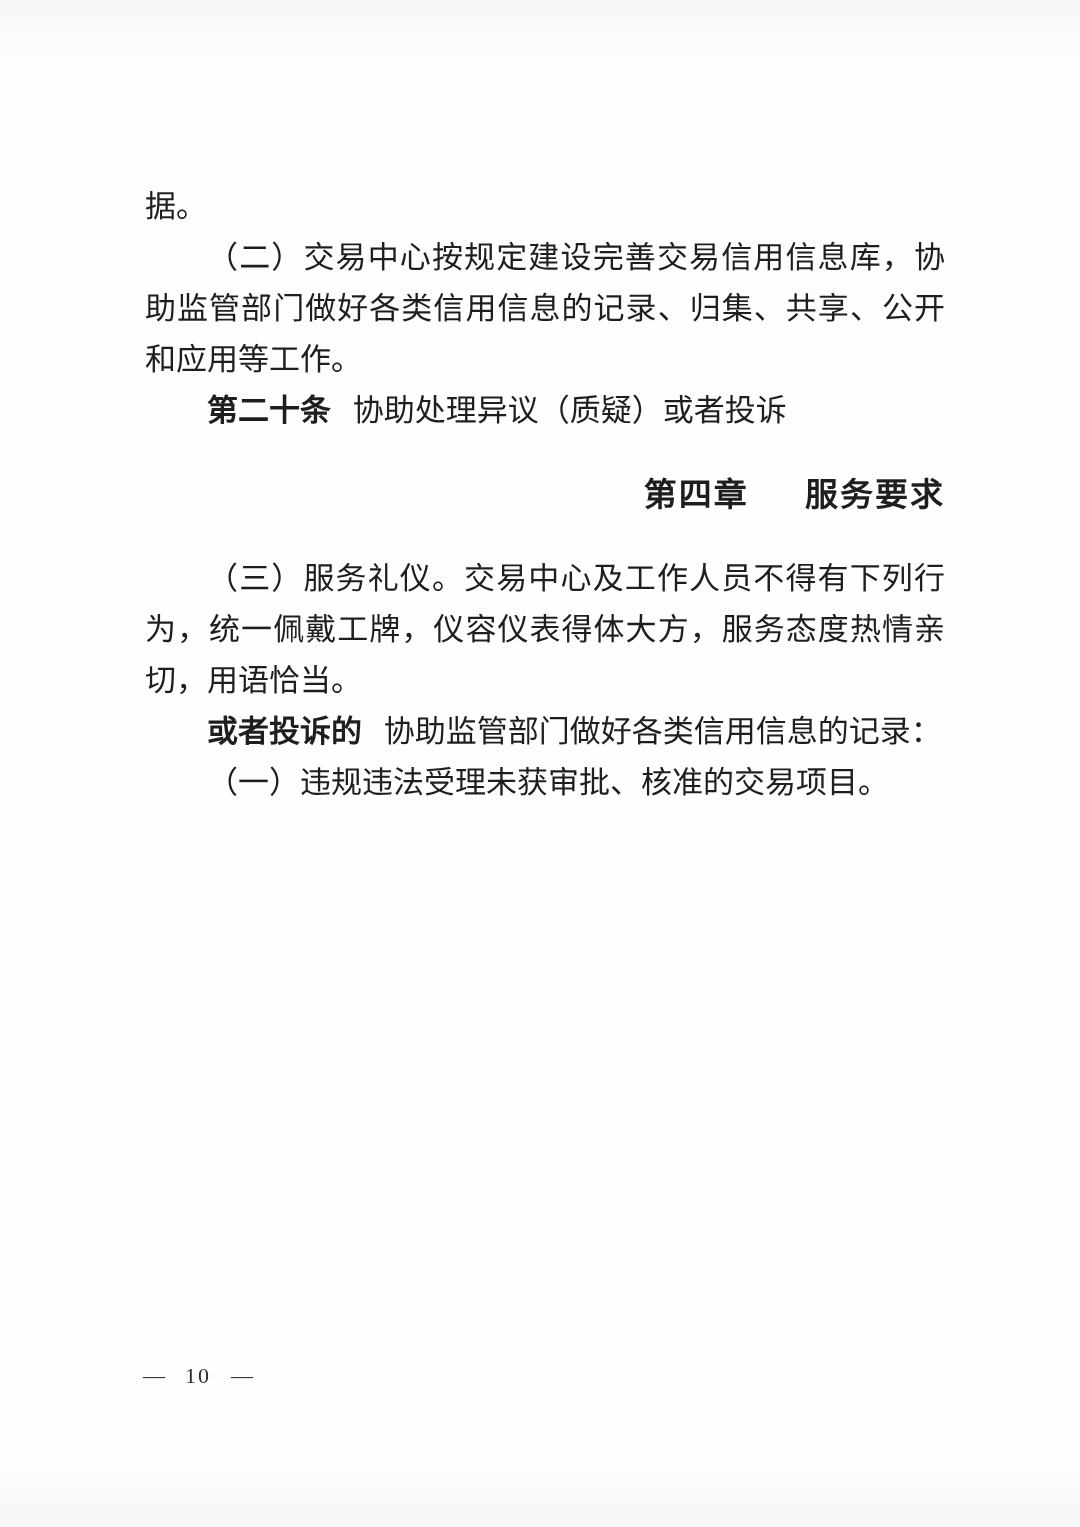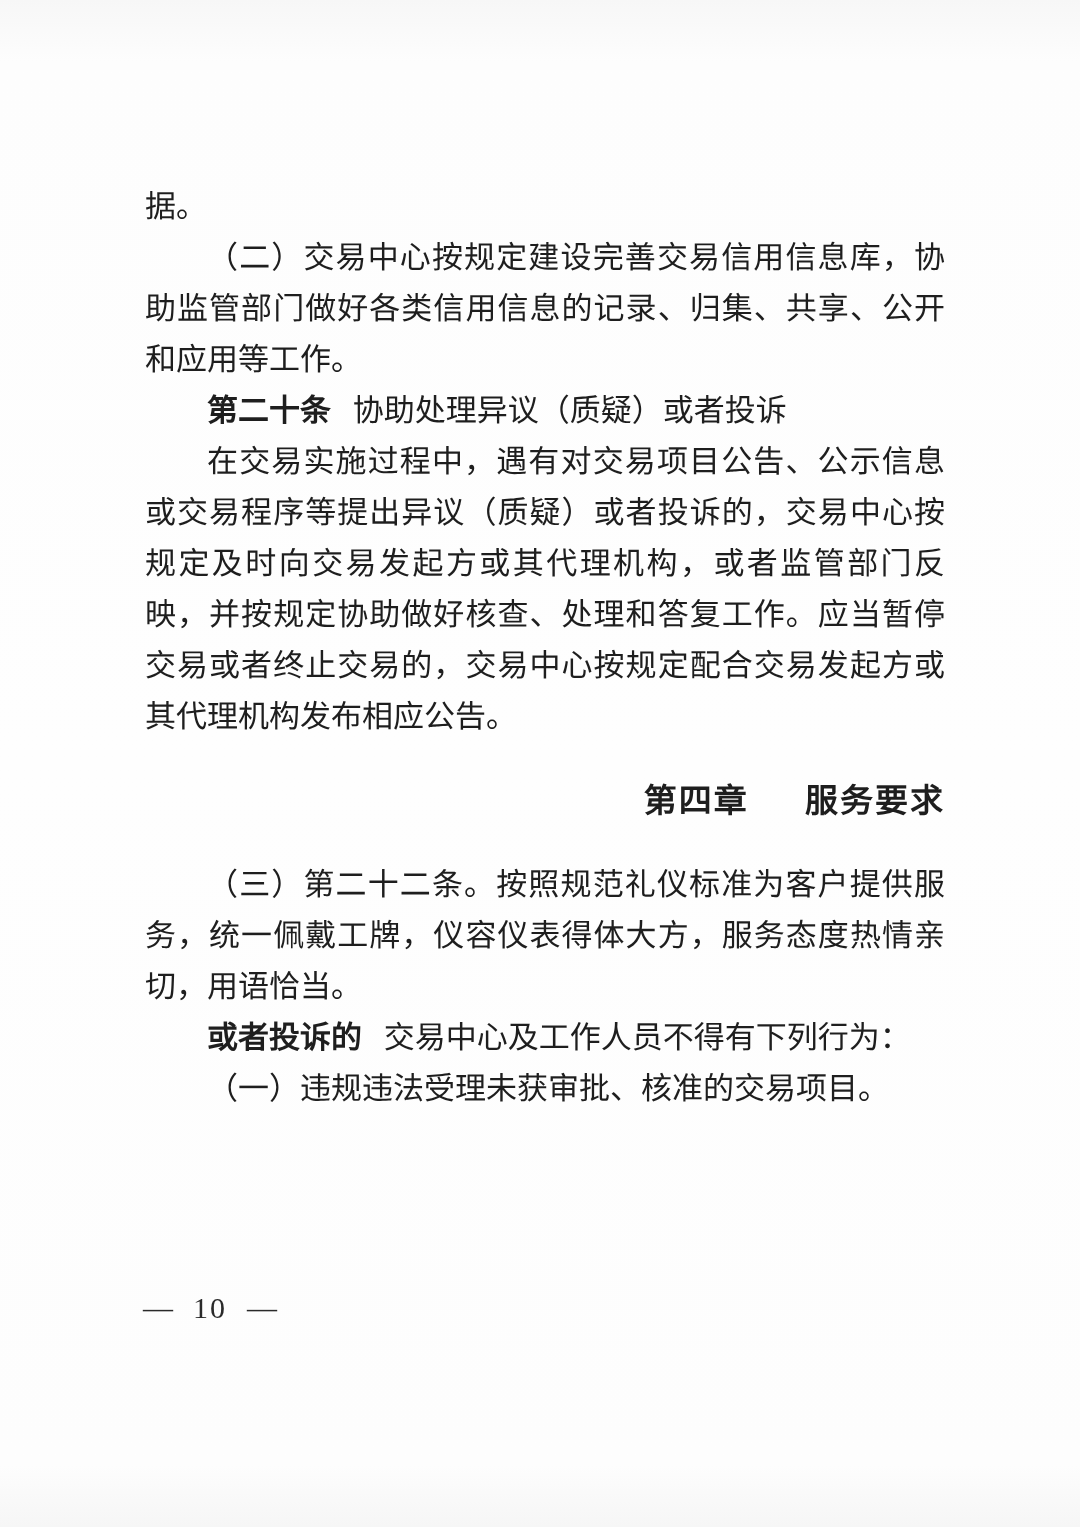--- a/index.html
+++ b/index.html
@@ -44,22 +44,22 @@
     line-height: 51px;
     letter-spacing: 2px;
   }
   .chapter-gap {
     display: inline-block;
     width: 34px;
   }
   .footer {
     position: absolute;
     left: 143px;
-    top: 1288px;
-    font-size: 30px;
+    top: 1356px;
+    font-size: 22px;
     line-height: 40px;
     color: #2a2a2a;
   }
   .footer .pagenum {
     margin: 0 20px;
     letter-spacing: 2px;
   }
 </style>
 </head>
 <body>
@@ -70,36 +70,35 @@
 
     <p class="para">据。</p>
 
     <p class="para indent">（二）交易中心按规定建设完善交易信用信息库，协助监管部门做好各类信用信息的记录、归集、共享、公开和应用等工作。</p>
 
     <p class="para indent">
       <span class="lead">第二十条</span>
       <span>协助处理异议（质疑）或者投诉</span>
     </p>
 
-    <p class="para indent">在交易实施过程中，遇有对交易项目公告、公示信息或交易程序等提出异议（质疑）或者投诉的，交易中心按规定及时向交易发起方或其代理机构，或者监管部门反映，并按规定协助做好核查、处理和答复工作。应当暂停交易或者终止交易的，交易中心按规定配合交易发起方或其代理机构发布相应公告。</p>
 
     <h2 class="chapter">
       <span>第四章</span>
       <span class="chapter-gap"></span>
       <span>服务要求</span>
     </h2>
 
 
 
 
-    <p class="para indent">（三）第二十二条。按照规范礼仪标准为客户提供服务，统一佩戴工牌，仪容仪表得体大方，服务态度热情亲切，用语恰当。</p>
+    <p class="para indent">（三）服务礼仪。交易中心及工作人员不得有下列行为，统一佩戴工牌，仪容仪表得体大方，服务态度热情亲切，用语恰当。</p>
 
     <p class="para indent">
       <span class="lead">或者投诉的</span>
-      <span>交易中心及工作人员不得有下列行为：</span>
+      <span>协助监管部门做好各类信用信息的记录：</span>
     </p>
 
     <p class="para indent">（一）违规违法受理未获审批、核准的交易项目。</p>
 
   </div>
 
   <div class="footer">
     <span>—</span><span class="pagenum">10</span><span>—</span>
   </div>
 

